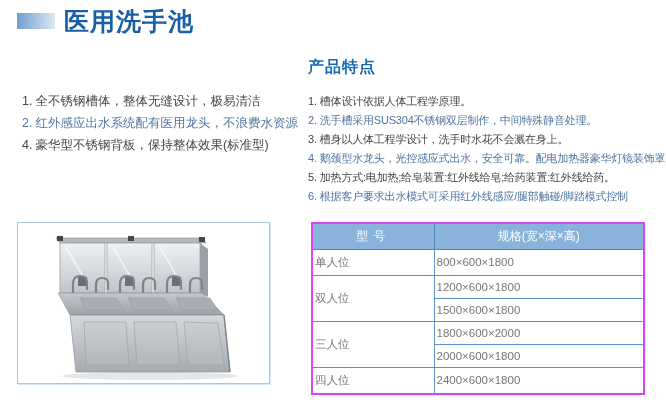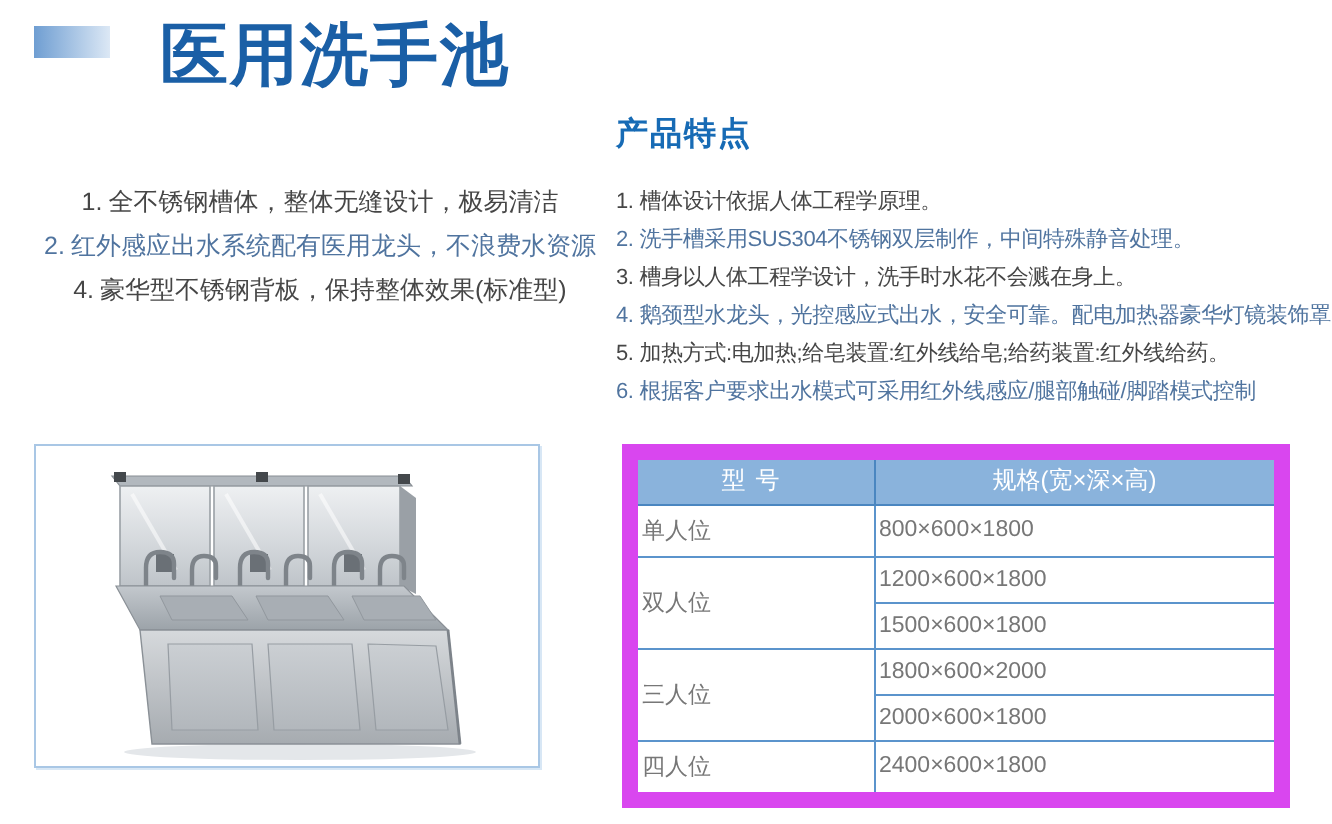--- a/index.html
+++ b/index.html
@@ -11,37 +11,37 @@
   .page {
     position: relative; width: 666px; height: 412px; background: #ffffff;
   }
 
   
   .title-bar {
     position: absolute; left: 17px; top: 13px; width: 38px; height: 16px;
     background: linear-gradient(to right, #6f9ed2, #dce8f5);
   }
   .page-title {
-    position: absolute; left: 80px; top: 5px;
-    font-size: 34px; font-weight: bold; color: #1a5fa6; letter-spacing: 1px;
+    position: absolute; left: 64px; top: 5px;
+    font-size: 25px; font-weight: bold; color: #1a5fa6; letter-spacing: 1px;
   }
 
   
   .section-heading {
     position: absolute; top: 57px;
     font-size: 16px; font-weight: bold; color: #176bb5; letter-spacing: 1px;
   }
   .heading-left { left: 22px; }
   .heading-right { left: 308px; text-align: right; }
 
   
   .feature-list { position: absolute; list-style: none; }
   .feature-list li { white-space: nowrap; color: #464646; }
   .feature-list li:nth-child(even) { color: #50749f; }
-  .list-left { left: 22px; top: 90px; font-size: 12.5px; text-align: center; }
+  .list-left { left: 22px; top: 90px; font-size: 12.5px; }
   .list-left li { line-height: 22px; }
   .list-right { left: 308px; top: 92px; font-size: 11px; letter-spacing: -0.2px; }
   .list-right li { line-height: 19px; }
   .item-num { margin-right: 3px; }
 
   
   .figure-box {
     position: absolute; left: 17px; top: 222px; width: 253px; height: 162px;
     border: 1px solid #a9c7e5; background: #ffffff;
     box-shadow: 1px 1px 0 #d8e7f5;
@@ -61,21 +61,21 @@
   .spec-table col.c1 { width: 122px; }
   .spec-table th {
     background: #8ab3dc; color: #ffffff; font-weight: normal;
     height: 26px; border: 1px solid #4a86c0; font-size: 12px;
   }
   .spec-table th.model-h { letter-spacing: 5px; }
   .spec-table td {
     border: 1px solid #5b94cc; background: #ffffff; color: #777777;
     text-align: left; height: 21px; padding: 5px 2px;
   }
-  .spec-table { border: 8px solid #d946ef; }
+  .spec-table { border: 2px solid #d946ef; }
   .table-note {
     position: absolute; left: 303px; top: 396px;
     font-size: 10.5px; color: #9b9b9b; margin-top: 36px;
   }
 
   svg { display: block; }
 </style>
 </head>
 <body>
 

